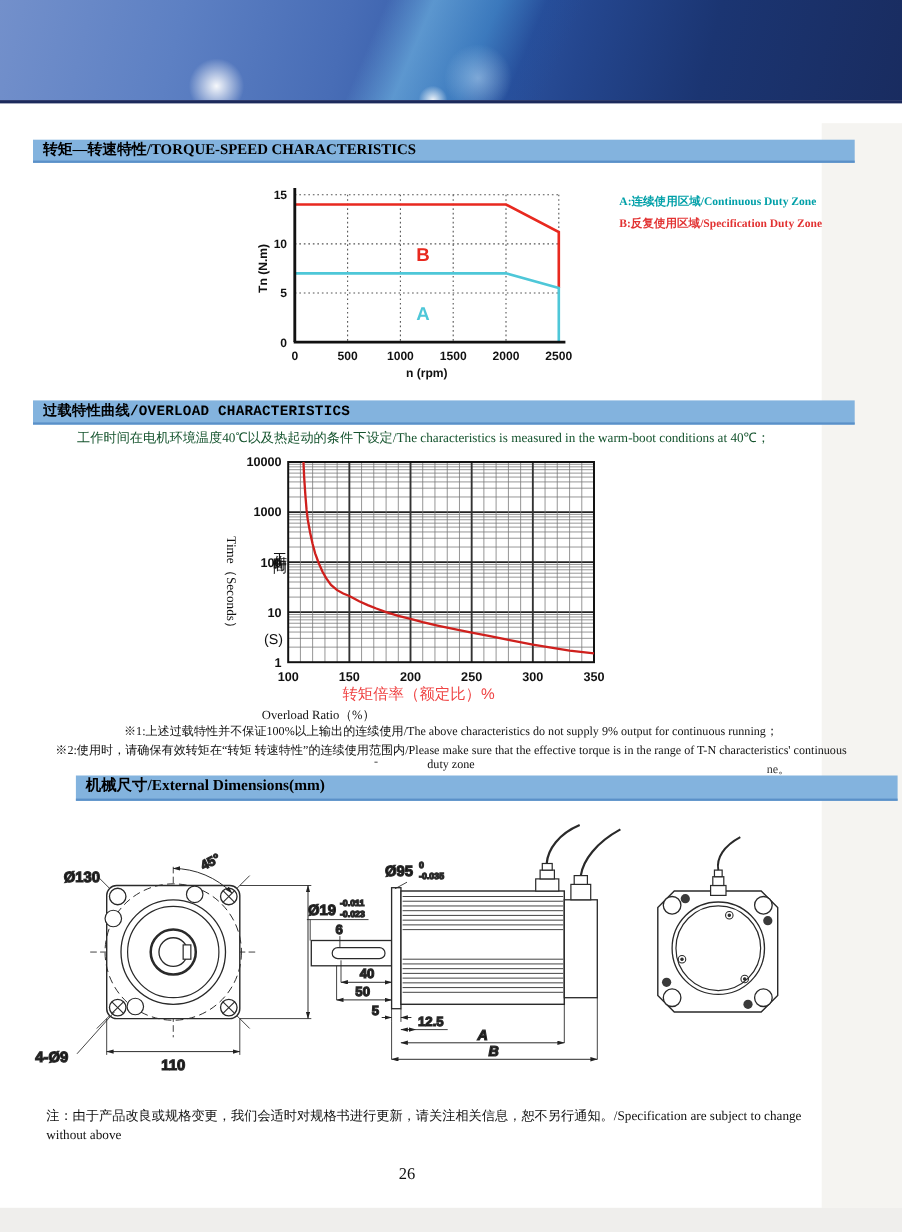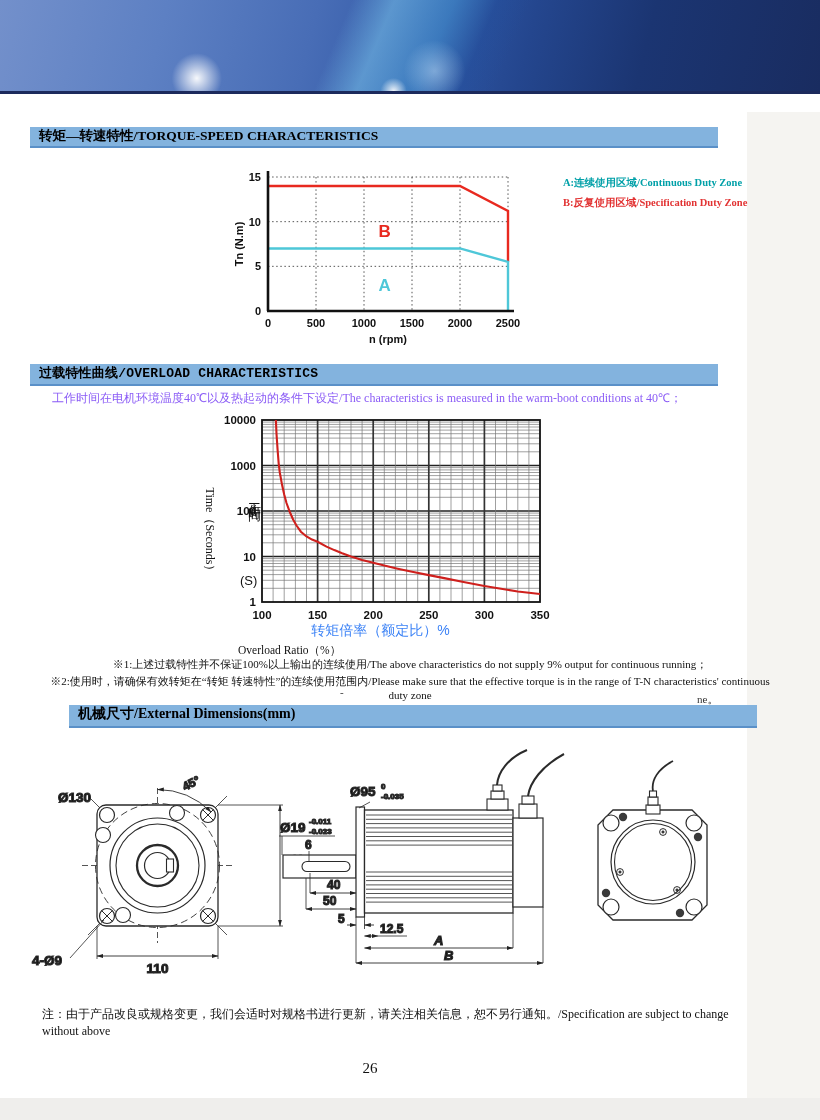--- a/index.html
+++ b/index.html
@@ -14,43 +14,43 @@
       radial-gradient(circle at 48% 100%, rgba(255,255,255,.9) 0%, rgba(255,255,255,0) 3%),
       radial-gradient(circle at 53% 78%, rgba(210,235,255,.45) 0%, rgba(255,255,255,0) 7%),
       linear-gradient(113deg, rgba(0,0,0,0) 41%, rgba(120,195,235,.55) 46%, rgba(70,150,210,.55) 53%, rgba(30,80,160,.25) 58%, rgba(0,0,0,0) 62%),
       linear-gradient(104deg,#7390cb 0%,#5d80c3 20%,#486db6 38%,#3058a6 52%,#24468e 64%,#1b3572 78%,#192c60 100%);
     border-bottom:3px solid #1c2a5c;}
 
   .rstrip{left:747px;top:112px;width:73px;height:986px;background:#f5f4f1;}
   .bband{left:0;top:1098px;width:820px;height:22px;background:#efeeec;}
 
   
-  .secbar{left:30px;width:688px;background:#83b3de;border-bottom:2px solid #5a90c8;
+  .secbar{left:30px;width:747px;background:#83b3de;border-bottom:2px solid #5a90c8;
     color:#000;padding-left:9px;box-sizing:border-box;white-space:nowrap;}
   .sec1{top:127px;height:21px;line-height:21px;font:bold 13.5px "Liberation Serif",serif;}
   .sec2{top:364px;height:22px;line-height:22px;font:bold 13px "Liberation Mono",monospace;letter-spacing:.2px;}
   .sec3{top:705px;height:23px;line-height:23px;font:bold 14px "Liberation Serif",serif;margin-left:39px;}
 
   .legend{font:bold 10.5px "Liberation Serif",serif;white-space:nowrap;}
-  .subtitle{left:32px;top:389px;width:670px;text-align:center;
-    font:12px "Liberation Serif",serif;color:#8b5cf6;}
+  .subtitle{left:50px;top:389px;width:670px;text-align:center;
+    font:12px "Liberation Serif",serif;color:#14532d;}
   .noteline{left:40px;width:740px;text-align:center;font:11px "Liberation Serif",serif;color:#111;}
   .stray{font:11px "Liberation Serif",serif;color:#333;}
   .footer{left:42px;top:1006px;width:710px;font:12px "Liberation Serif",serif;color:#111;line-height:17px;}
   .pageno{left:0;top:1060px;width:740px;text-align:center;font:15px "Liberation Serif",serif;color:#111;}
 
   
   .tk{font:bold 11px "Liberation Sans",sans-serif;fill:#111;}
   .tk2{font:bold 11.5px "Liberation Sans",sans-serif;fill:#111;}
   .ol-ylab-zh{left:247px;top:492px;width:16px;font:13px "Liberation Sans",sans-serif;color:#111;
     writing-mode:vertical-rl;text-orientation:upright;letter-spacing:2px;}
   .ol-ylab-s{left:240px;top:573px;font:13px "Liberation Sans",sans-serif;color:#111;}
   .ol-ylab-en{left:150px;top:524px;width:120px;height:16px;text-align:center;
     font:12px "Liberation Serif",serif;color:#111;transform:rotate(90deg);}
-  .ol-xlab-zh{left:238px;top:622px;width:285px;text-align:center;font:14px "Liberation Sans",sans-serif;color:#3b82f6;}
+  .ol-xlab-zh{left:238px;top:622px;width:285px;text-align:center;font:14px "Liberation Sans",sans-serif;color:#ef4444;}
   .ol-xlab-en{left:238px;top:643px;width:285px;text-align:left;font:11.5px "Liberation Serif",serif;color:#111;}
 
   
   .dim{font:600 12px "Liberation Sans",sans-serif;fill:#111;}
   .dimb{font:700 13.5px "Liberation Sans",sans-serif;fill:#111;}
   .dimI{font:italic 700 13px "Liberation Sans",sans-serif;fill:#111;}
   .tol{font:600 8px "Liberation Sans",sans-serif;fill:#111;}
 </style>
 </head>
 <body>

